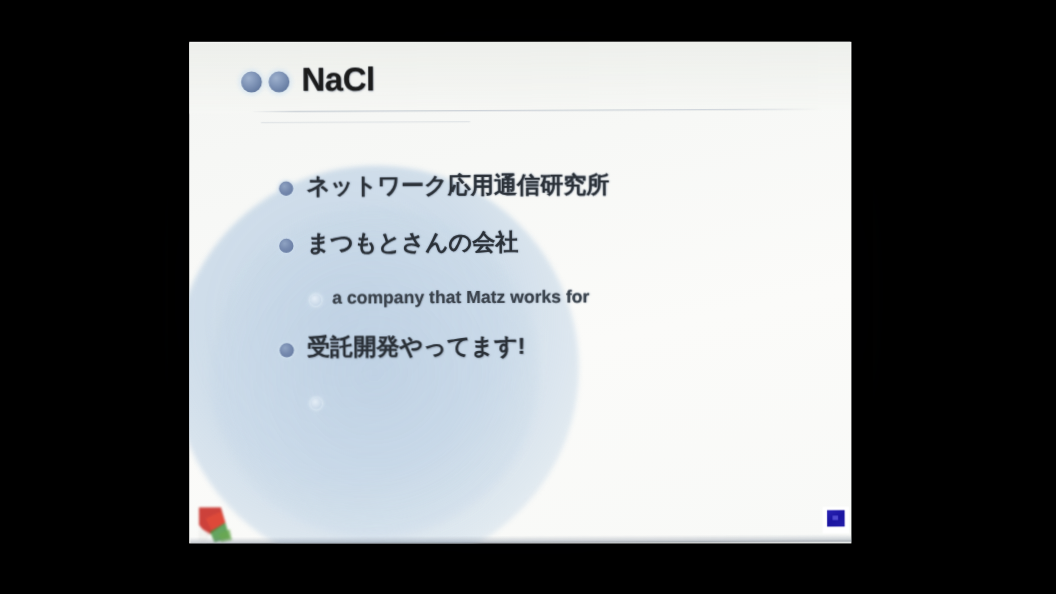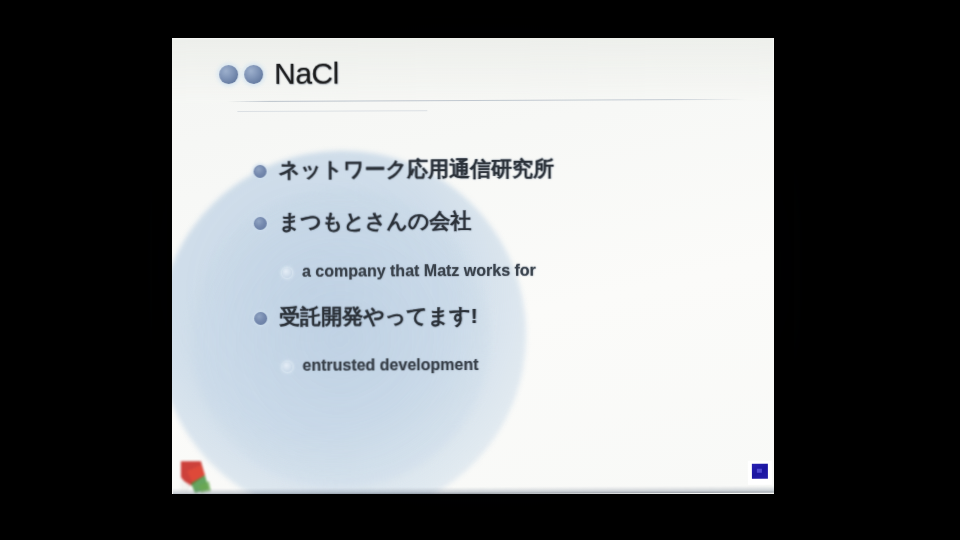--- a/index.html
+++ b/index.html
@@ -111,21 +111,21 @@
     height: 19px;
     border-radius: 50%;
     background: radial-gradient(circle at 36% 32%, #9db0cd 0%, #7e93b6 42%, #63799f 78%, #59709a 100%);
     box-shadow: 0 0 4px 2px rgba(214,229,242,0.9);
     filter: blur(0.5px);
     flex: 0 0 auto;
   }
   #title-text {
     margin-left: 5px;
     font-size: 30px;
-    font-weight: normal;
+    font-weight: bold;
     color: #1c1c1c;
     letter-spacing: -0.5px;
     text-shadow: 0 0 1.1px rgba(90,100,115,0.85),
                  0.5px 0.5px 1.4px rgba(120,130,145,0.55);
     white-space: nowrap;
   }
   #title-rule {
     position: absolute;
     left: 56px;
     top: 62px;
@@ -289,21 +289,20 @@
           <span class="text-2">a company that Matz works for</span>
         </div>
 
         <div class="bullet-row level-1">
           <span class="marker-1"></span>
           <span class="text-1">受託開発やってます!</span>
         </div>
 
         <div class="bullet-row level-2">
           <span class="marker-2"></span>
-          <span class="text-2">entrusted development</span>
         </div>
 
       </div>
 
       <div id="logo-left">
         <svg width="52" height="36" viewBox="0 0 52 36" xmlns="http://www.w3.org/2000/svg">
           <polygon points="2,2 22,2 26,16 10,28 2,18" fill="#c8312a" opacity="0.92"></polygon>
           <polygon points="8,12 22,6 26,16 14,24" fill="#e04b3a" opacity="0.85"></polygon>
           <polygon points="2,20 12,26 8,34 1,32" fill="#f2f2f0" opacity="0.9"></polygon>
           <polygon points="12,24 26,16 30,30 16,34" fill="#3f8f3a" opacity="0.8"></polygon>

